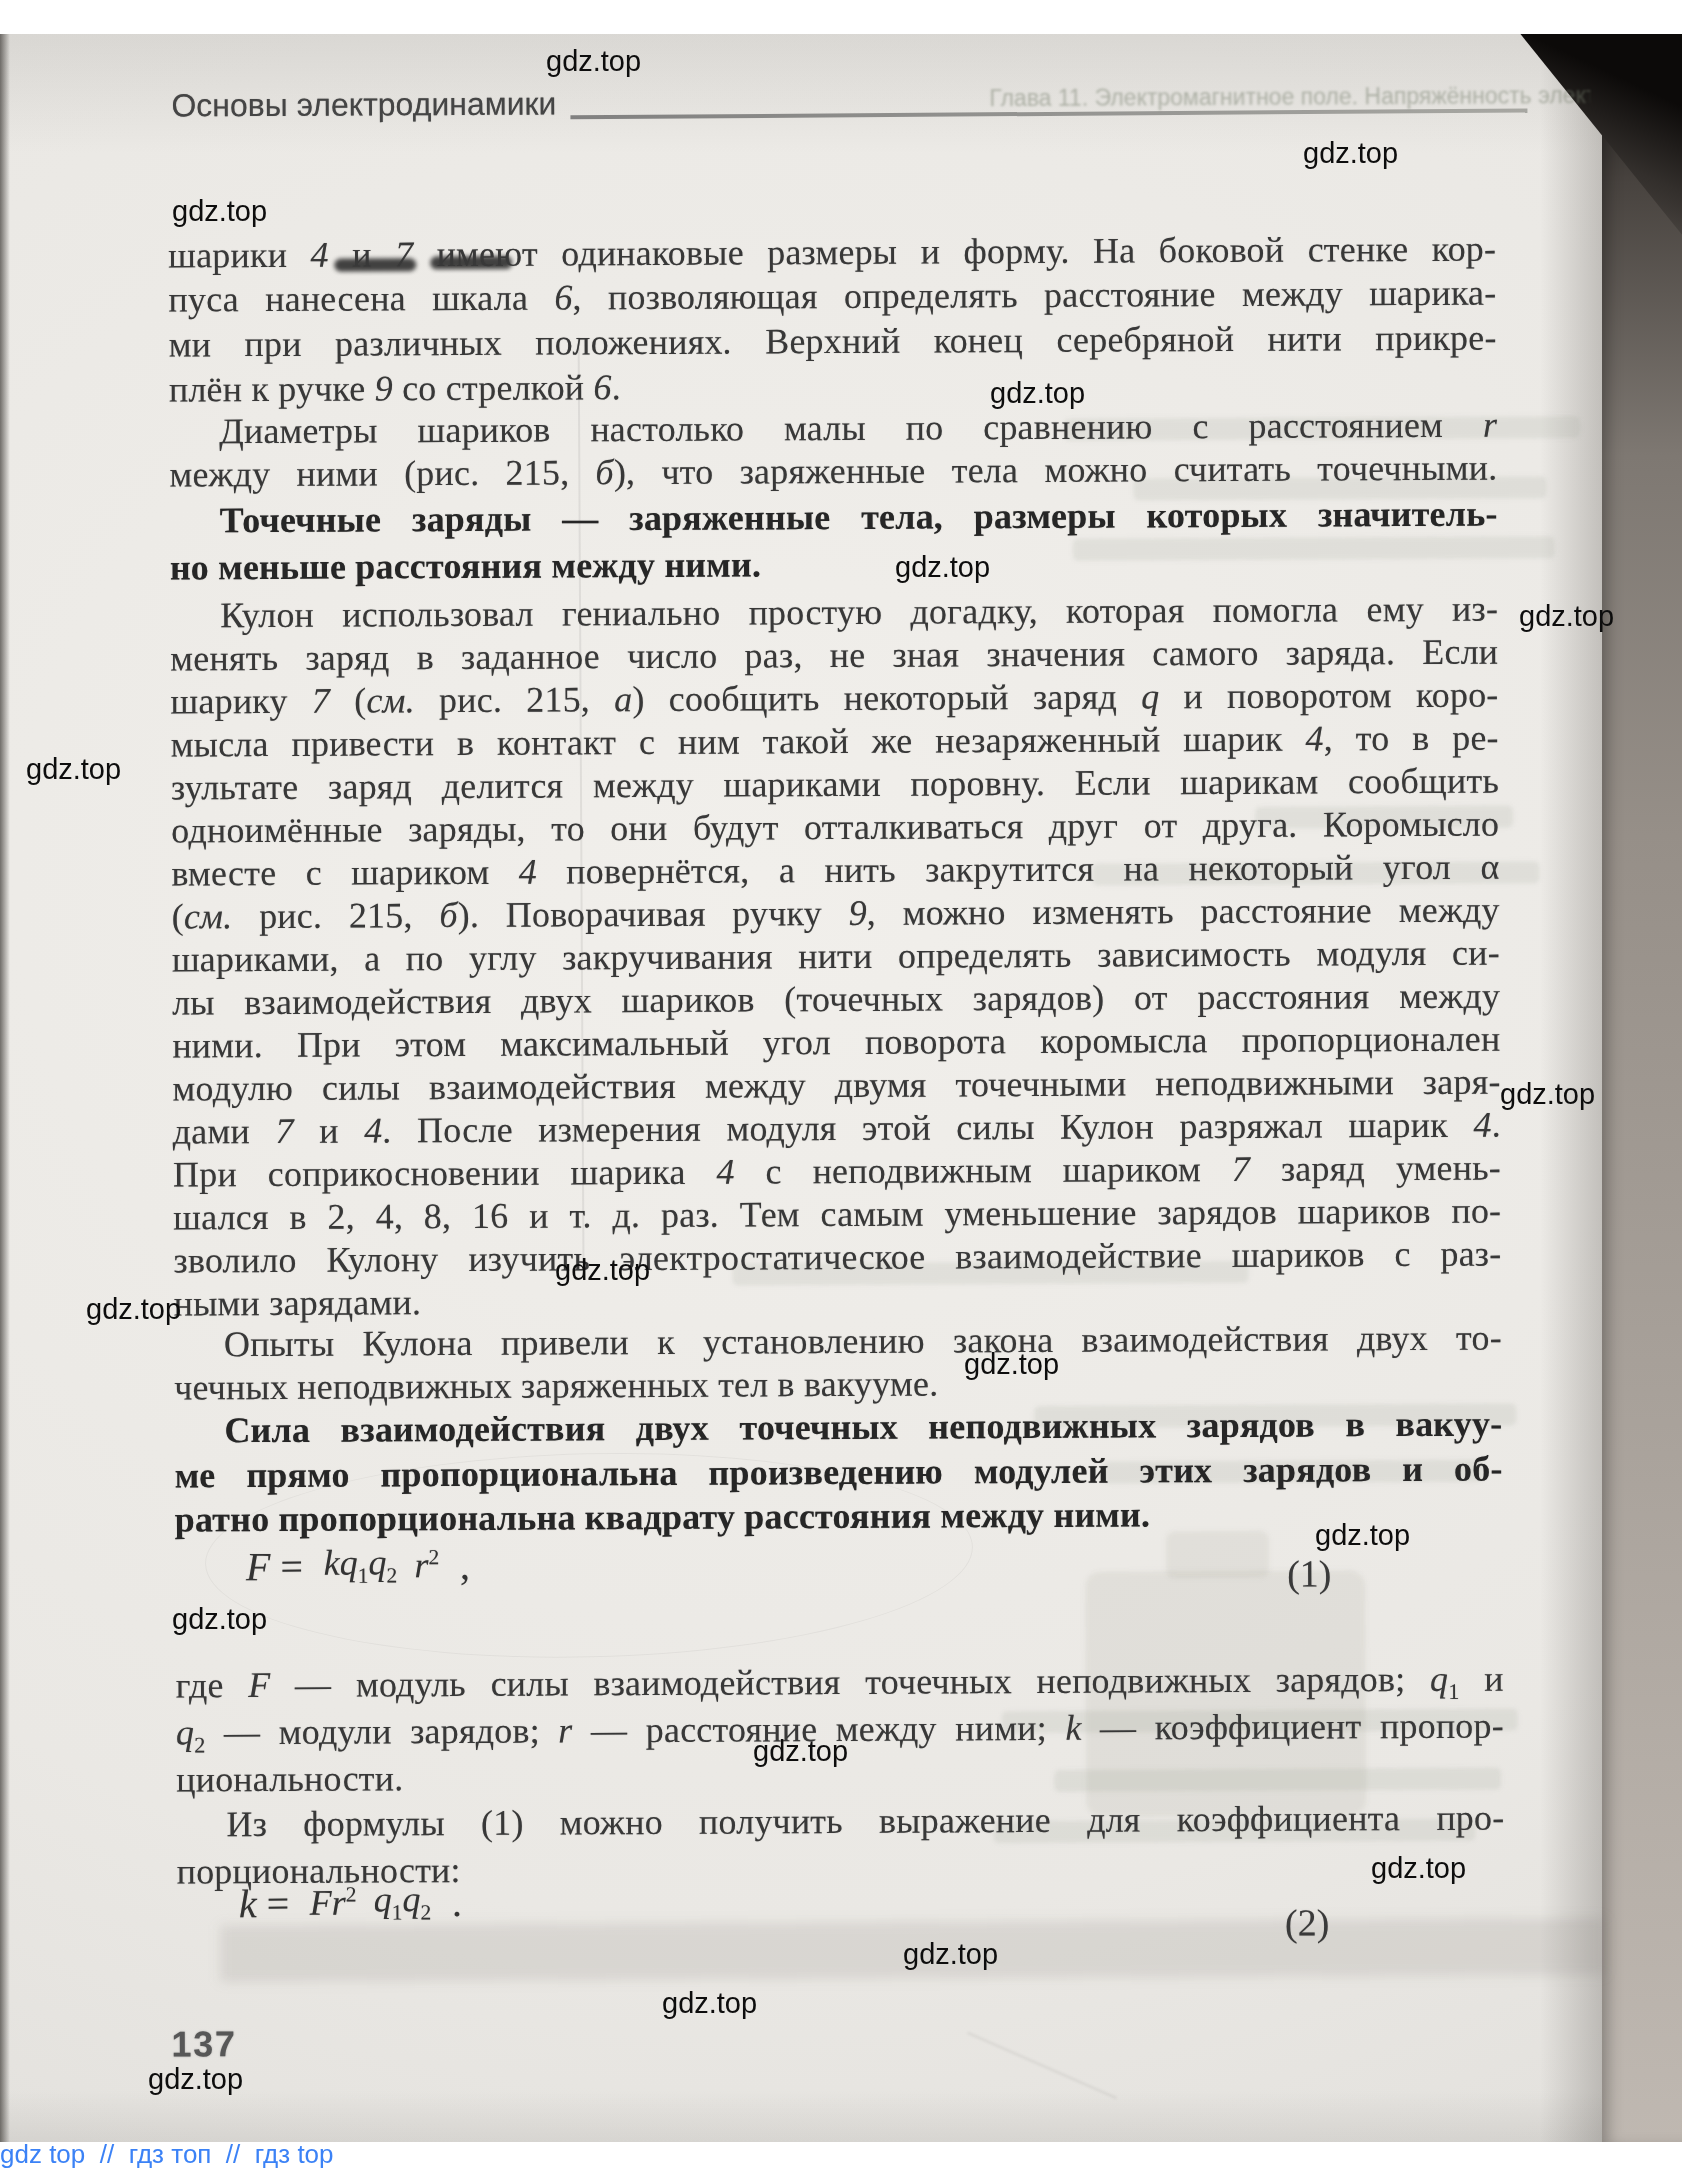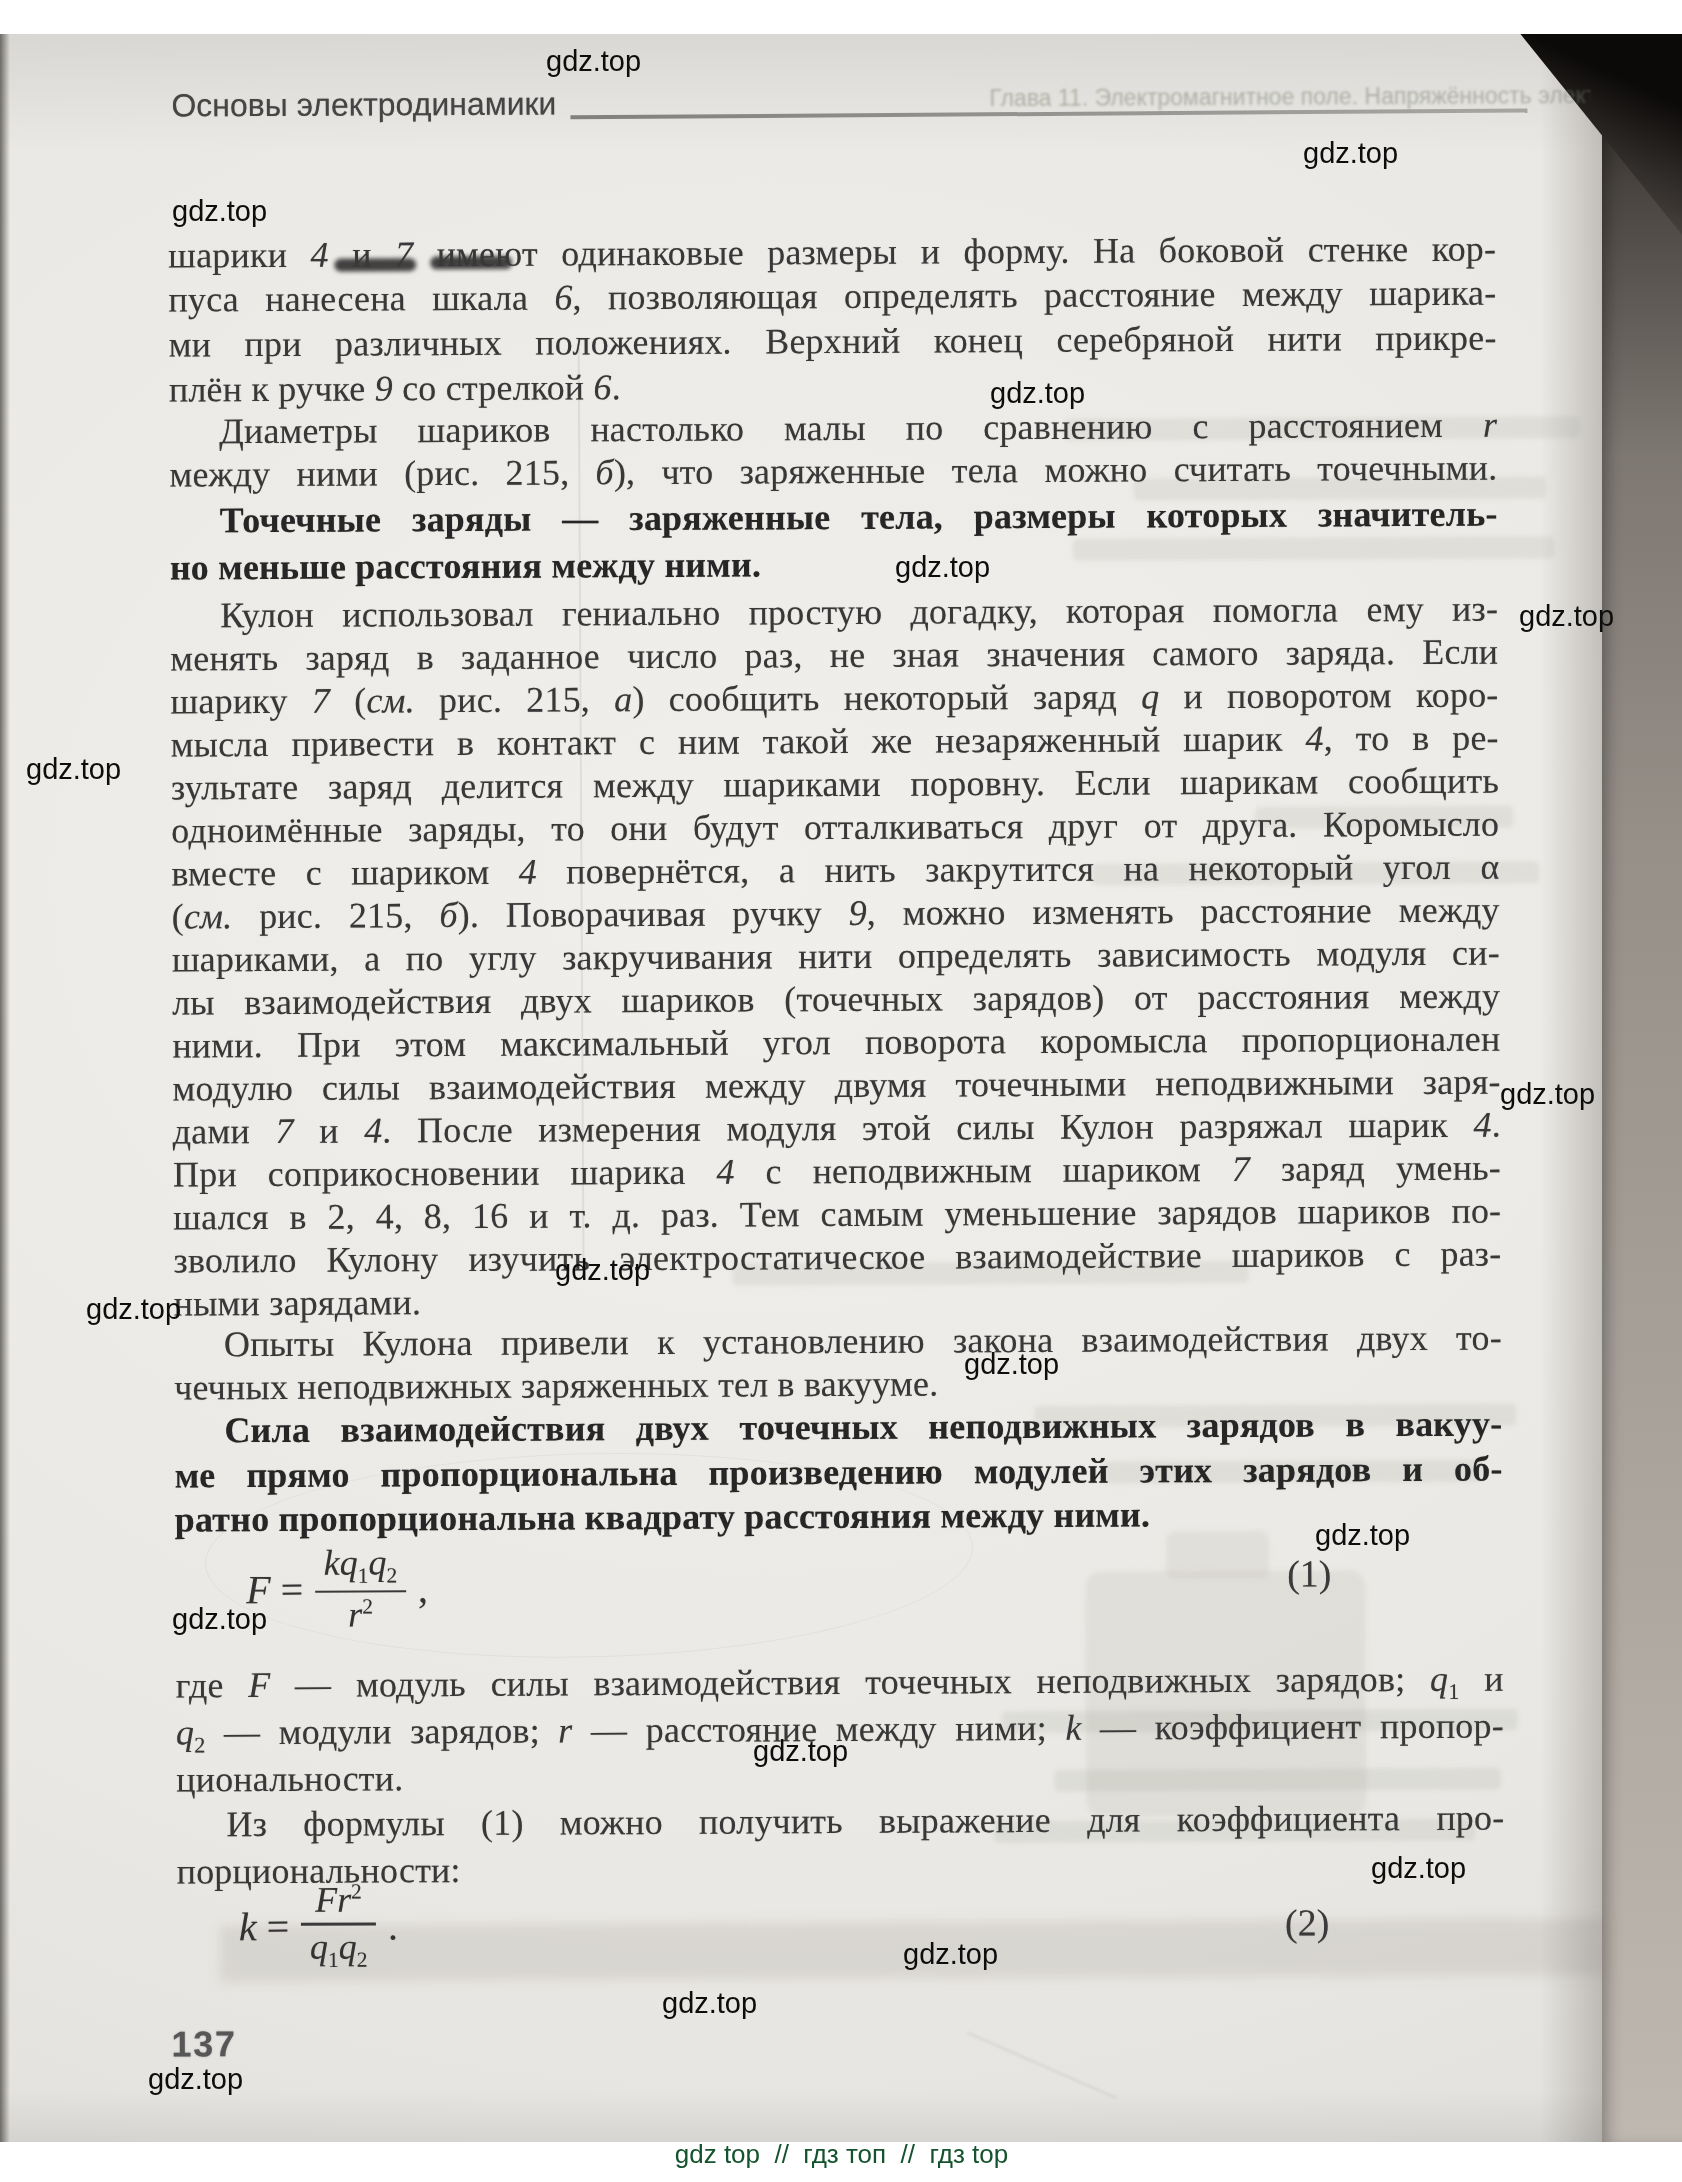--- a/index.html
+++ b/index.html
@@ -3,23 +3,23 @@
 <meta charset="utf-8">
 <style>
   html,body{margin:0;padding:0;background:#ffffff;}
   #stage{position:relative;width:1683px;height:2183px;overflow:hidden;background:#ffffff;
          font-family:"Liberation Serif",serif;}
 
   
   .banner{position:absolute;left:0;top:1.7px;width:1683px;text-align:center;
           font-family:"Liberation Sans",sans-serif;font-size:27px;line-height:33px;
           color:#2fc12f;white-space:pre;}
-  .footer{position:absolute;left:0;top:2139px;width:1683px;text-align:center;
+  .footer{position:absolute;left:0;top:2139px;width:1683px;text-align:left;
           font-family:"Liberation Sans",sans-serif;font-size:26px;line-height:31px;
-          color:#14532d;white-space:pre;}
+          color:#3b82f6;white-space:pre;}
 
   
   #photo{position:absolute;left:0;top:34px;width:1683px;height:2108px;
          background:
            linear-gradient(to bottom, rgba(90,88,84,0.12), rgba(90,88,84,0) 120px),
            linear-gradient(to top, rgba(80,78,74,0.10), rgba(80,78,74,0) 52px),
            radial-gradient(ellipse 140% 90% at 45% 40%, #f1efeb 0%, #eae8e4 55%, #e0deda 85%, #d6d4cf 100%);}
   #edge-left{position:absolute;left:0;top:34px;width:10.3px;height:2108px;
          background:linear-gradient(to right,#5b5854,rgba(91,88,84,0));opacity:.85;}
   #edge-blend{position:absolute;left:1540px;top:34px;width:62px;height:2108px;
@@ -52,21 +52,21 @@
         text-shadow:0 0 0.9px rgba(56,56,56,.45);white-space:nowrap;}
   .bline.last{text-align-last:left;}
   .bline.ind{padding-left:50px;}
   .bline.b{font-weight:bold;color:#262626;}
   .bline i, .formula i{font-style:italic;}
   .bline sub{font-size:.62em;}
 
   .formula{position:absolute;display:flex;align-items:center;gap:12px;
         color:#333;text-shadow:0 0 0.9px rgba(56,56,56,.4);}
   .formula .lhs,.formula .tail{font-size:40px;}
-  .frac{display:inline-flex;flex-direction:column;align-items:center;font-size:36px;}
+  .frac{display:inline-flex;align-items:center;font-size:36px;}
   .frac .num,.frac .den{padding:0 8.6px;line-height:1.15;}
   .frac .bar{height:2.6px;background:#3a3a3a;width:100%;margin:1.7px 0;}
   .frac sub{font-size:.6em;}
   .frac sup{font-size:.6em;}
   .fnum{position:absolute;font-size:38px;color:#3a3a3a;text-shadow:0 0 0.9px rgba(56,56,56,.4);}
 
   .page-number{position:absolute;left:166px;top:2020px;
         font-family:"Liberation Sans",sans-serif;font-weight:bold;font-size:36px;
         color:#575757;letter-spacing:1.7px;text-shadow:0 0 1.7px rgba(87,87,87,.5);}
 

